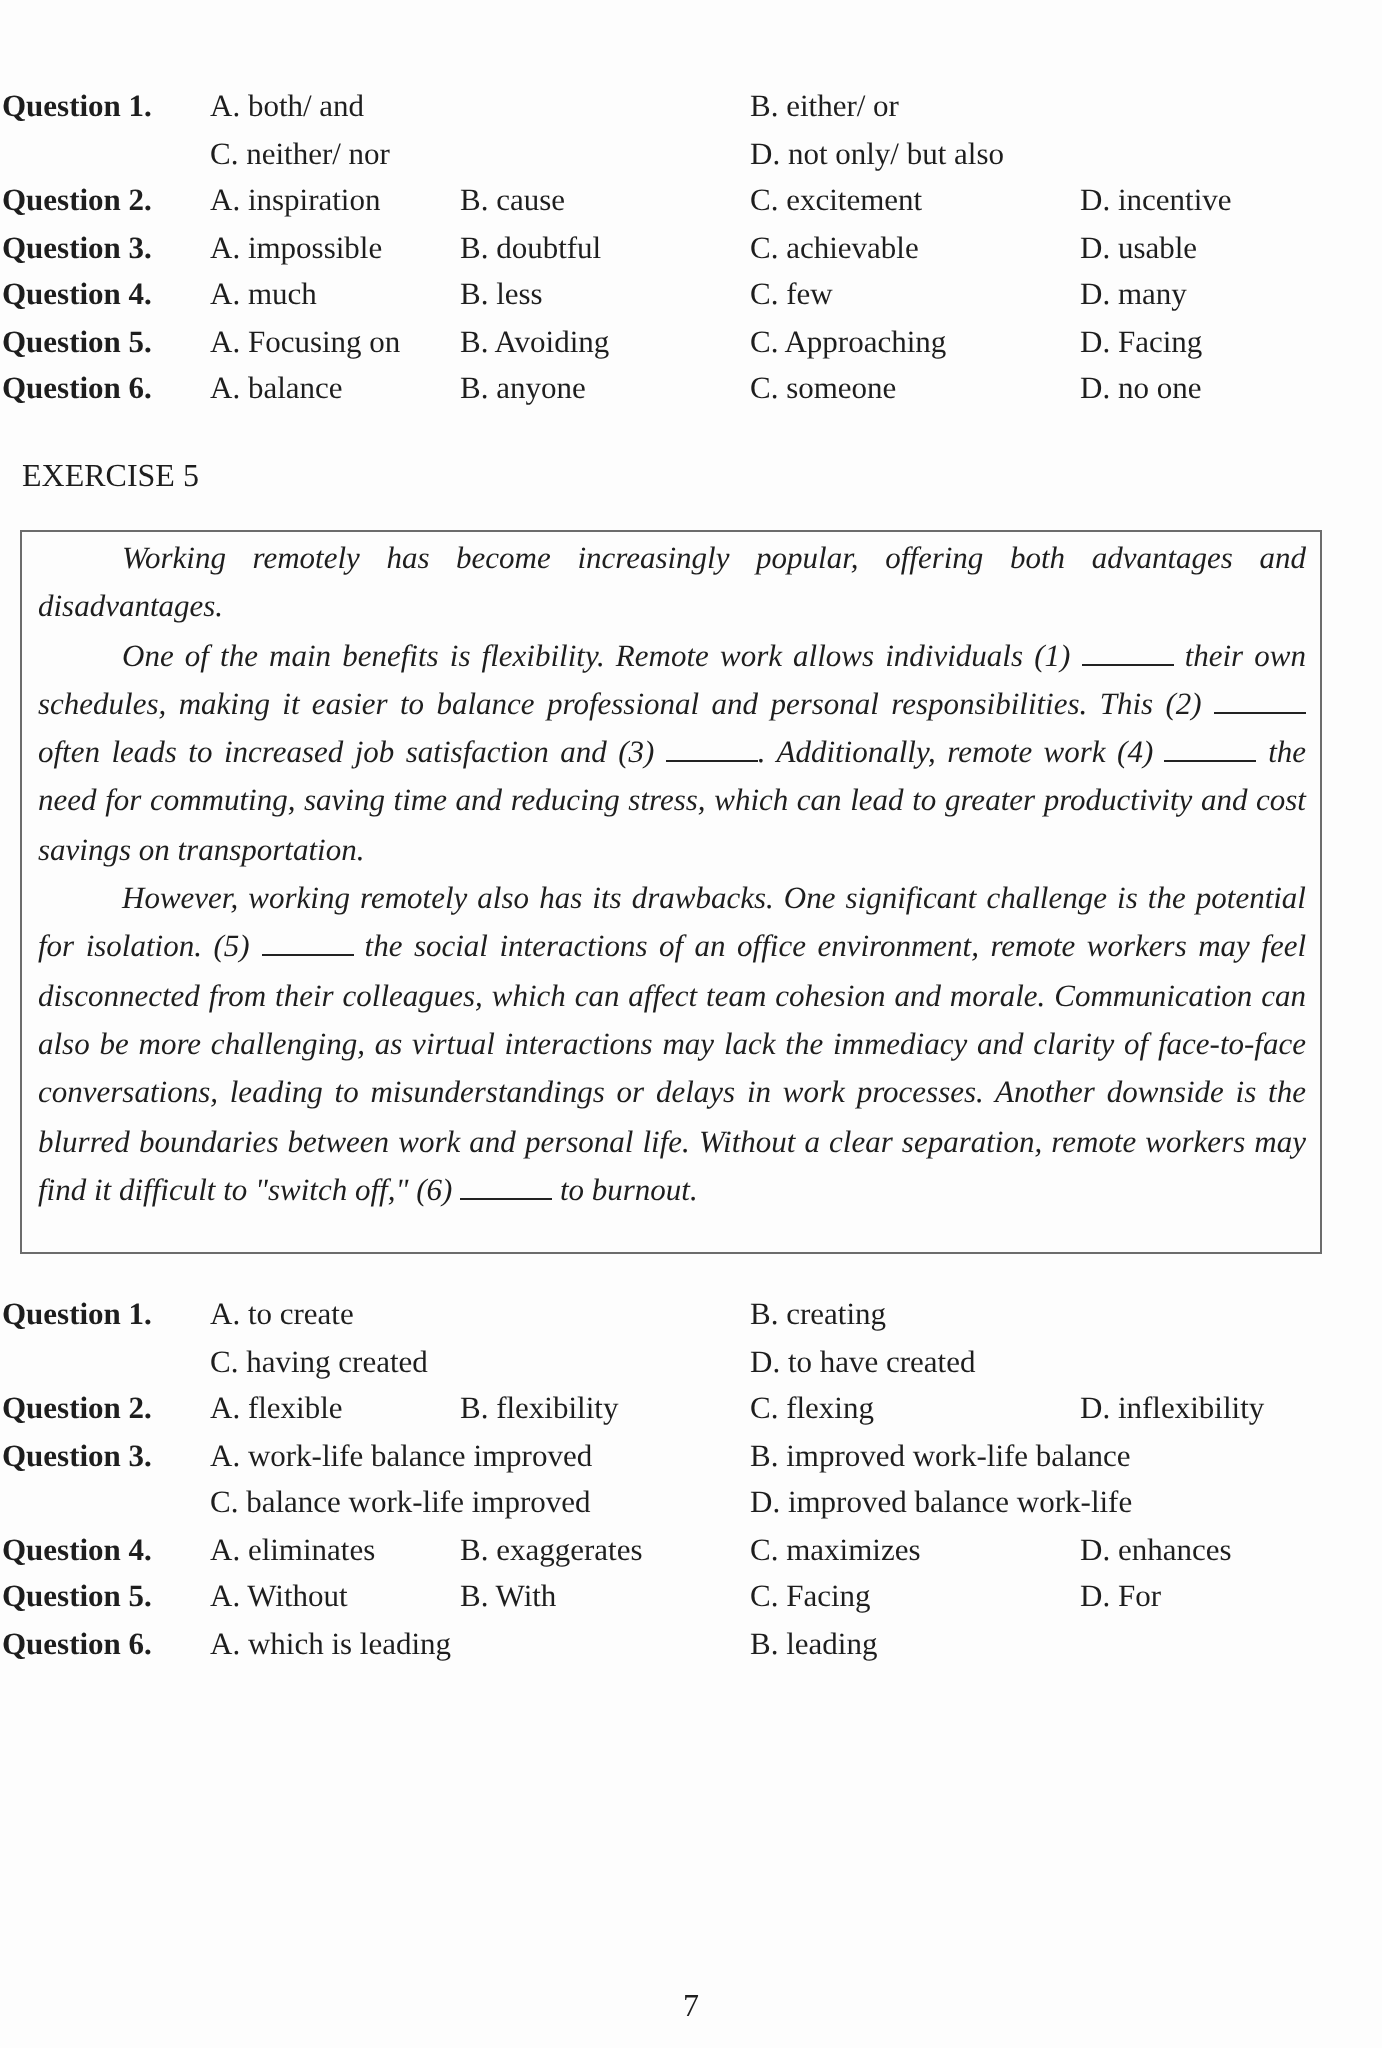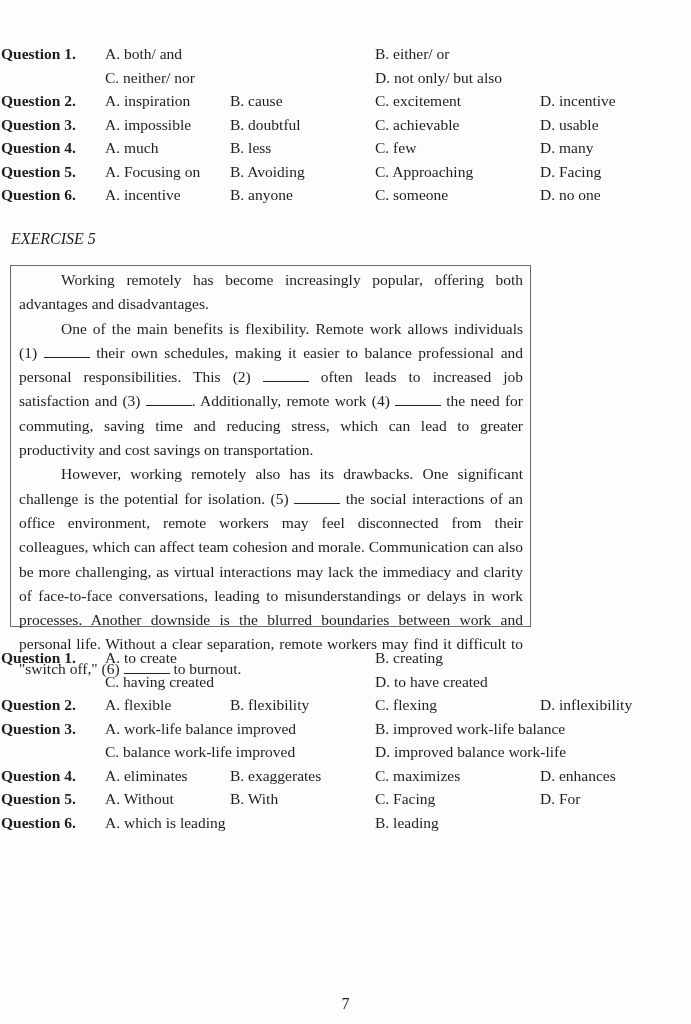--- a/index.html
+++ b/index.html
@@ -5,25 +5,25 @@
   html, body { margin: 0; padding: 0; }
   body {
     width: 691px; height: 1024px; background: #fdfdfd; position: relative;
     font-family: "Liberation Serif", serif; color: #1e1e1e; overflow: hidden;
   }
   .qblock { position: absolute; left: 1px; width: 670px; font-size: 15.5px; }
   .qrow { position: relative; height: 23.5px; line-height: 23.5px; white-space: nowrap; }
   .qlabel { position: absolute; left: 0; font-weight: bold; }
   .opt { position: absolute; }
   .colA { left: 104px; text-align: right; } .colB { left: 229px; } .colC { left: 374px; } .colD { left: 539px; }
-  .ex-title { position: absolute; left: 11px; top: 230px; font-size: 16px; font-style: italic; }
+  .ex-title { position: absolute; left: 11px; top: 230px; font-size: 16px; }
   .passage {
-    position: absolute; left: 10px; top: 265px; width: 521px; height: 362px;
+    position: absolute; left: 10px; top: 265px; width: 651px; height: 362px;
     border: 1px solid #6c6c6c; box-sizing: border-box; padding: 2px 7px 0 8px;
-    font-size: 15.5px; line-height: 24.3px; text-align: justify;
+    font-size: 15.5px; line-height: 24.3px; text-align: justify; font-style: italic;
   }
   .passage p { margin: 0; text-indent: 42px; }
   .blank { display: inline-block; border-bottom: 1px solid #222; width: 46px; height: 14px; vertical-align: baseline; }
   .page-num { position: absolute; top: 995px; left: 0; width: 691px; text-align: center; font-size: 16px; }
 </style>
 </head>
 <body>
 
 <div class="qblock" style="top:42px;">
   <div class="qrow">
@@ -58,21 +58,21 @@
   </div>
   <div class="qrow">
     <span class="qlabel">Question 5.</span>
     <span class="opt colA">A. Focusing on</span>
     <span class="opt colB">B. Avoiding</span>
     <span class="opt colC">C. Approaching</span>
     <span class="opt colD">D. Facing</span>
   </div>
   <div class="qrow">
     <span class="qlabel">Question 6.</span>
-    <span class="opt colA">A. incentive</span>
+    <span class="opt colA">A. balance</span>
     <span class="opt colB">B. anyone</span>
     <span class="opt colC">C. someone</span>
     <span class="opt colD">D. no one</span>
   </div>
 </div>
 
 <div class="ex-title">EXERCISE 5</div>
 
 <div class="passage">
   <p><span>Working remotely has become increasingly popular, offering both advantages and disadvantages.</span></p>

